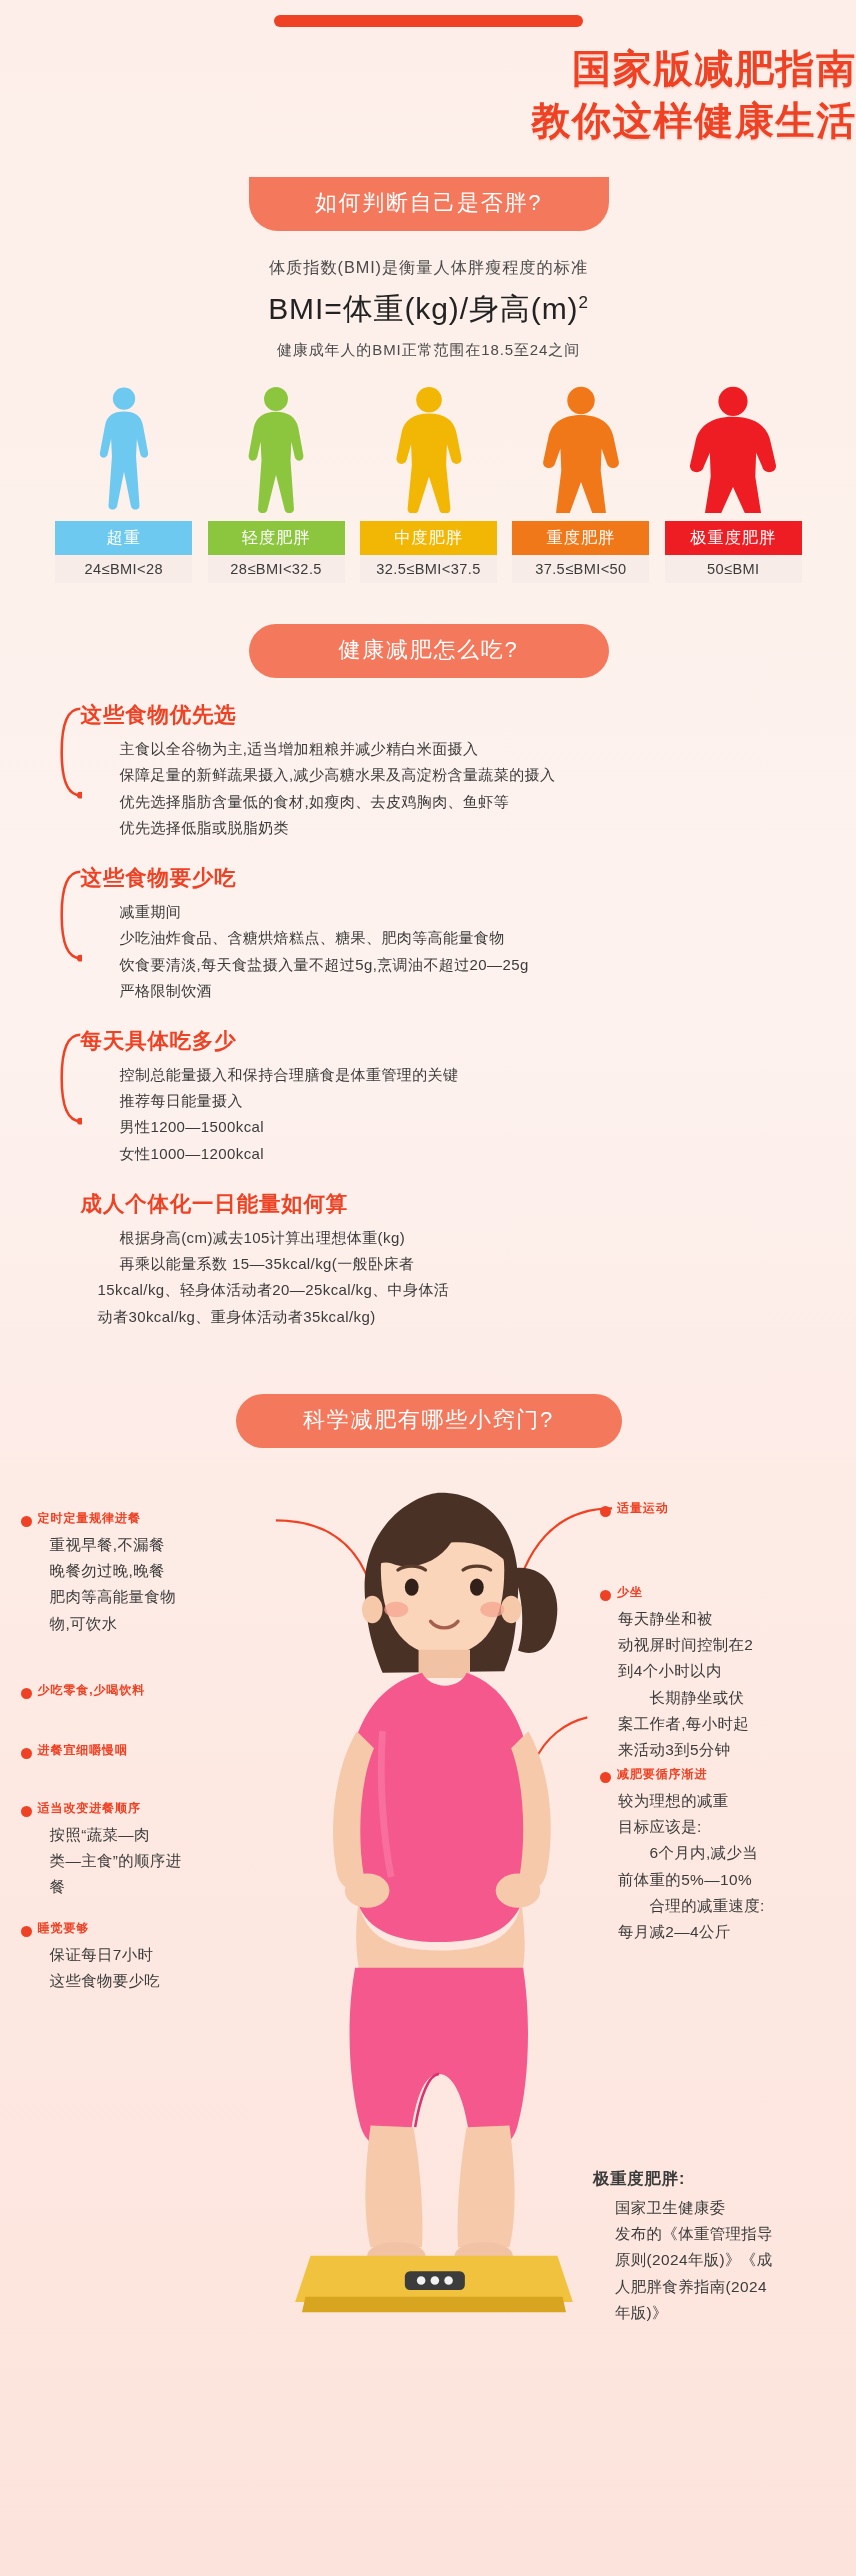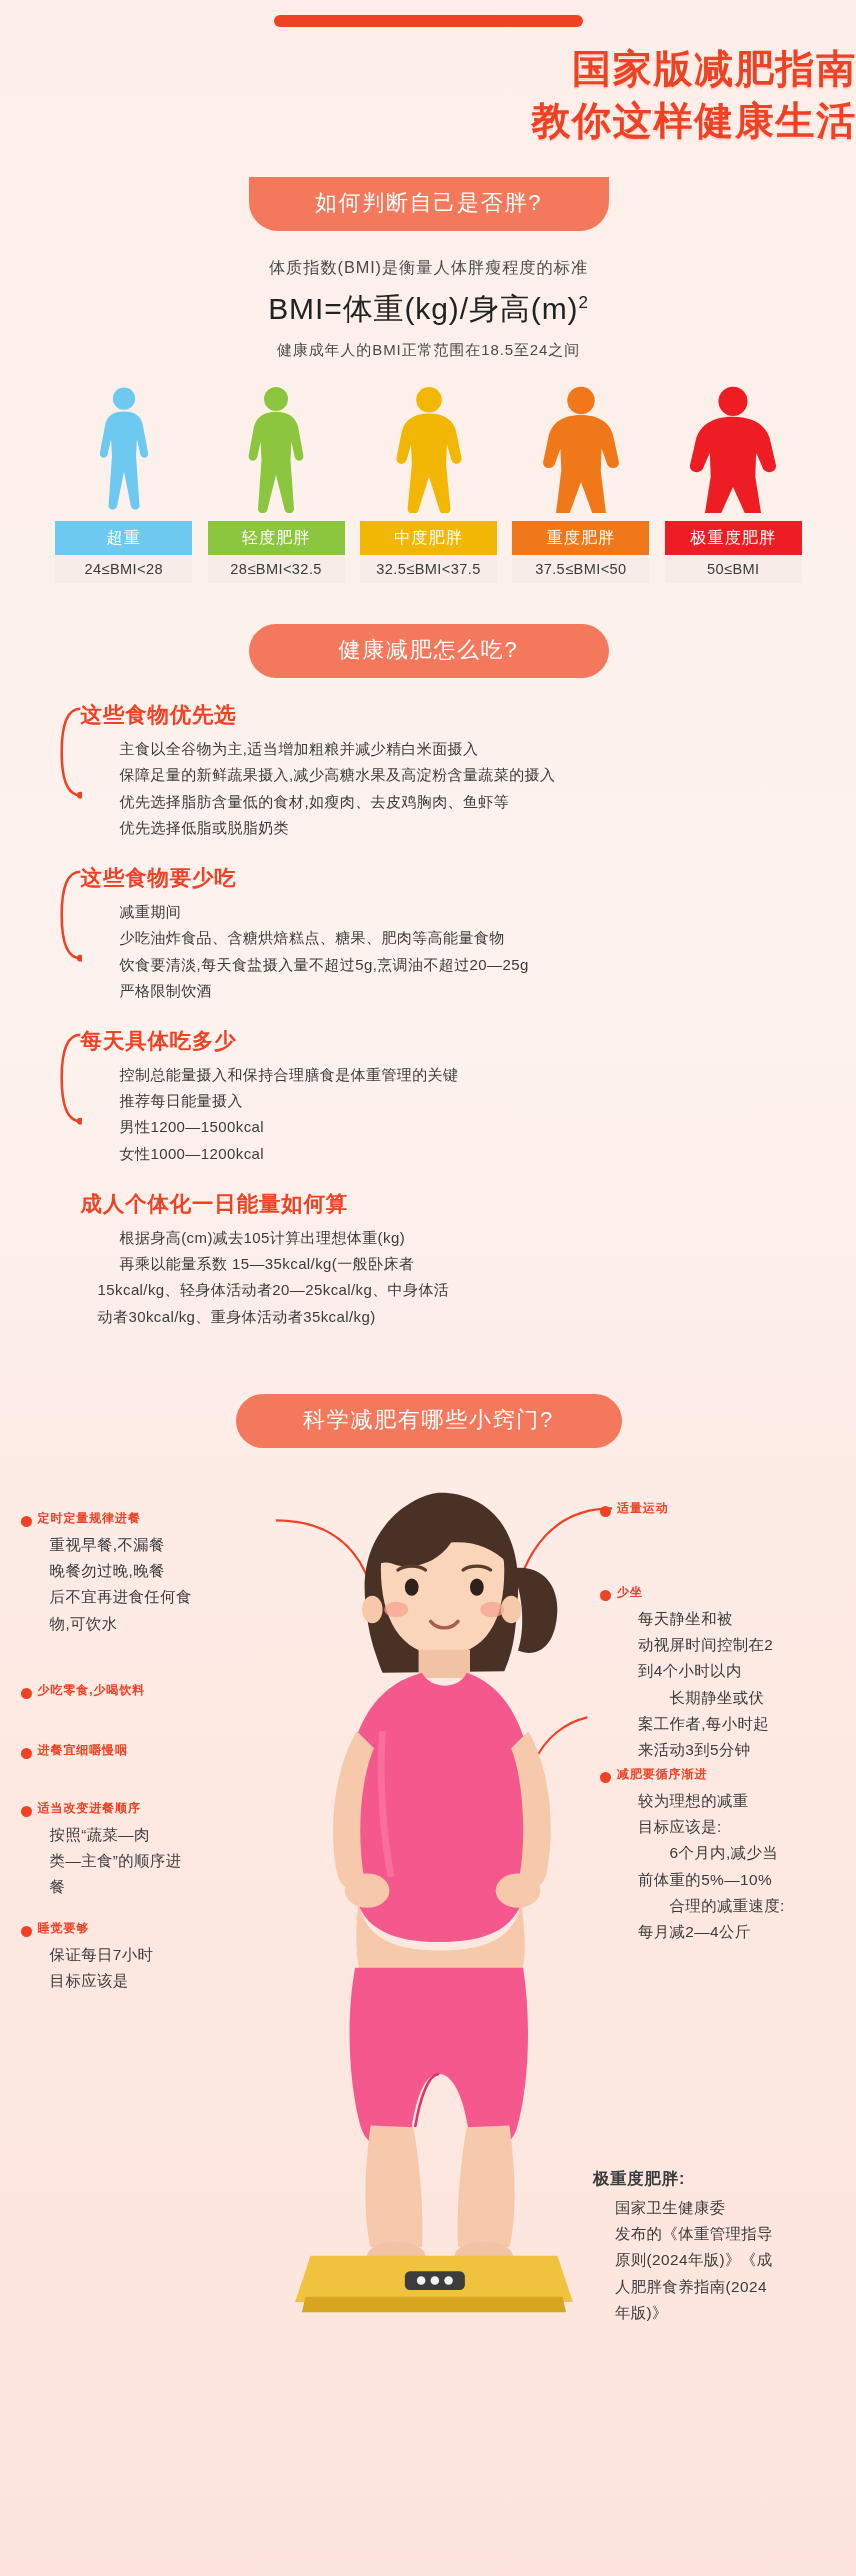--- a/index.html
+++ b/index.html
@@ -143,21 +143,21 @@
     background: #ef4123;
   }
   .tip-text {
     color: #3b3b3b;
     font-size: 15.4px;
     line-height: 1.7;
     margin-top: 5.1px;
     margin-left: 29px;
     letter-spacing: 0.4px;
   }
-  .tip.right .tip-text { margin-left: 38px; }
+  .tip.right .tip-text { margin-left: 18px; }
 
   .source {
     position: absolute;
     right: 50px;
     top: 711px;
     width: 214px;
   }
   .source-head {
     color: #3b3b3b;
     font-weight: bold;
@@ -347,21 +347,21 @@
         <path d="M66 4 C40 10 16 28 4 56"></path>
       </svg>
 
       <div class="tip left" style="left:20.6px; top:53px;">
         <div class="tip-head">
           <span class="dot"></span>
           <span>定时定量规律进餐</span>
         </div>
         <div class="tip-text" style="white-space:pre-line">重视早餐,不漏餐
 晚餐勿过晚,晚餐
-后不宜再进食任何食
+肥肉等高能量食物
 物,可饮水</div>
       </div>
 
       <div class="tip left" style="left:20.6px; top:225px;">
         <div class="tip-head">
           <span class="dot"></span>
           <span>少吃零食,少喝饮料</span>
         </div>
       </div>
 
@@ -381,21 +381,21 @@
 类—主食”的顺序进
 餐</div>
       </div>
 
       <div class="tip left" style="left:20.6px; top:463px;">
         <div class="tip-head">
           <span class="dot"></span>
           <span>睡觉要够</span>
         </div>
         <div class="tip-text" style="white-space:pre-line">保证每日7小时
-目标应该是</div>
+这些食物要少吃</div>
       </div>
 
       <div class="tip right" style="left:600px; top:43px;">
         <div class="tip-head">
           <span class="dot"></span>
           <span>适量运动</span>
         </div>
       </div>
 
       <div class="tip right" style="left:600px; top:127px;">

